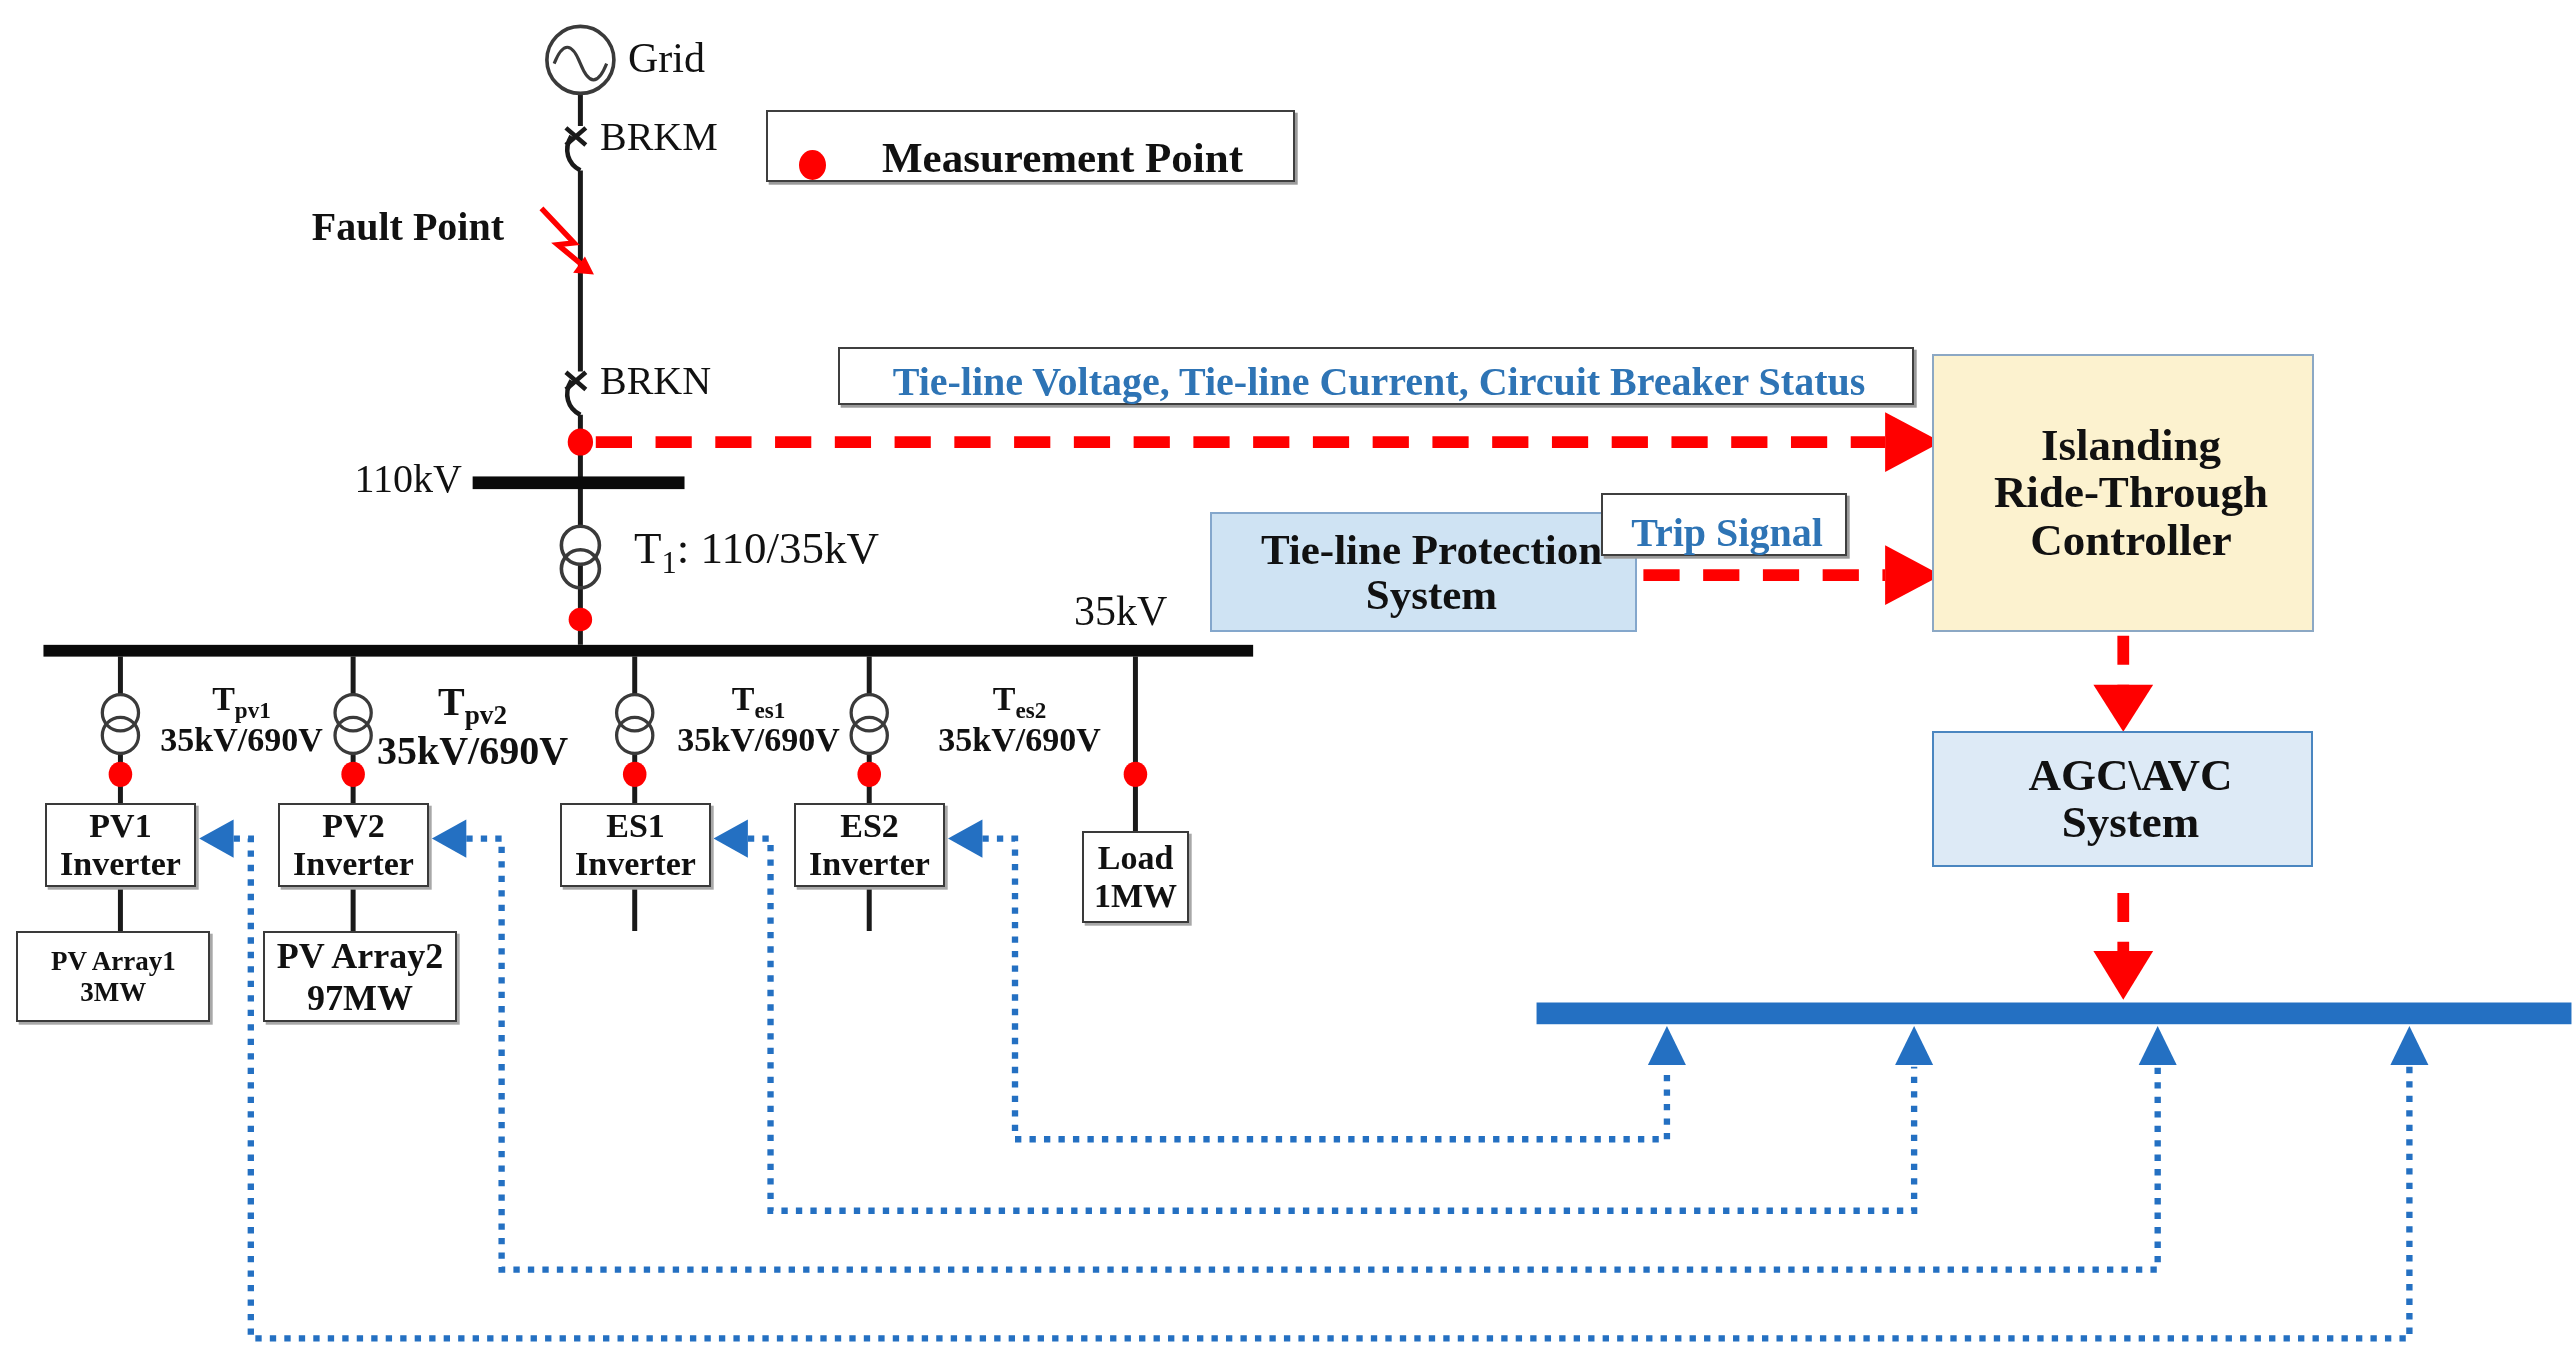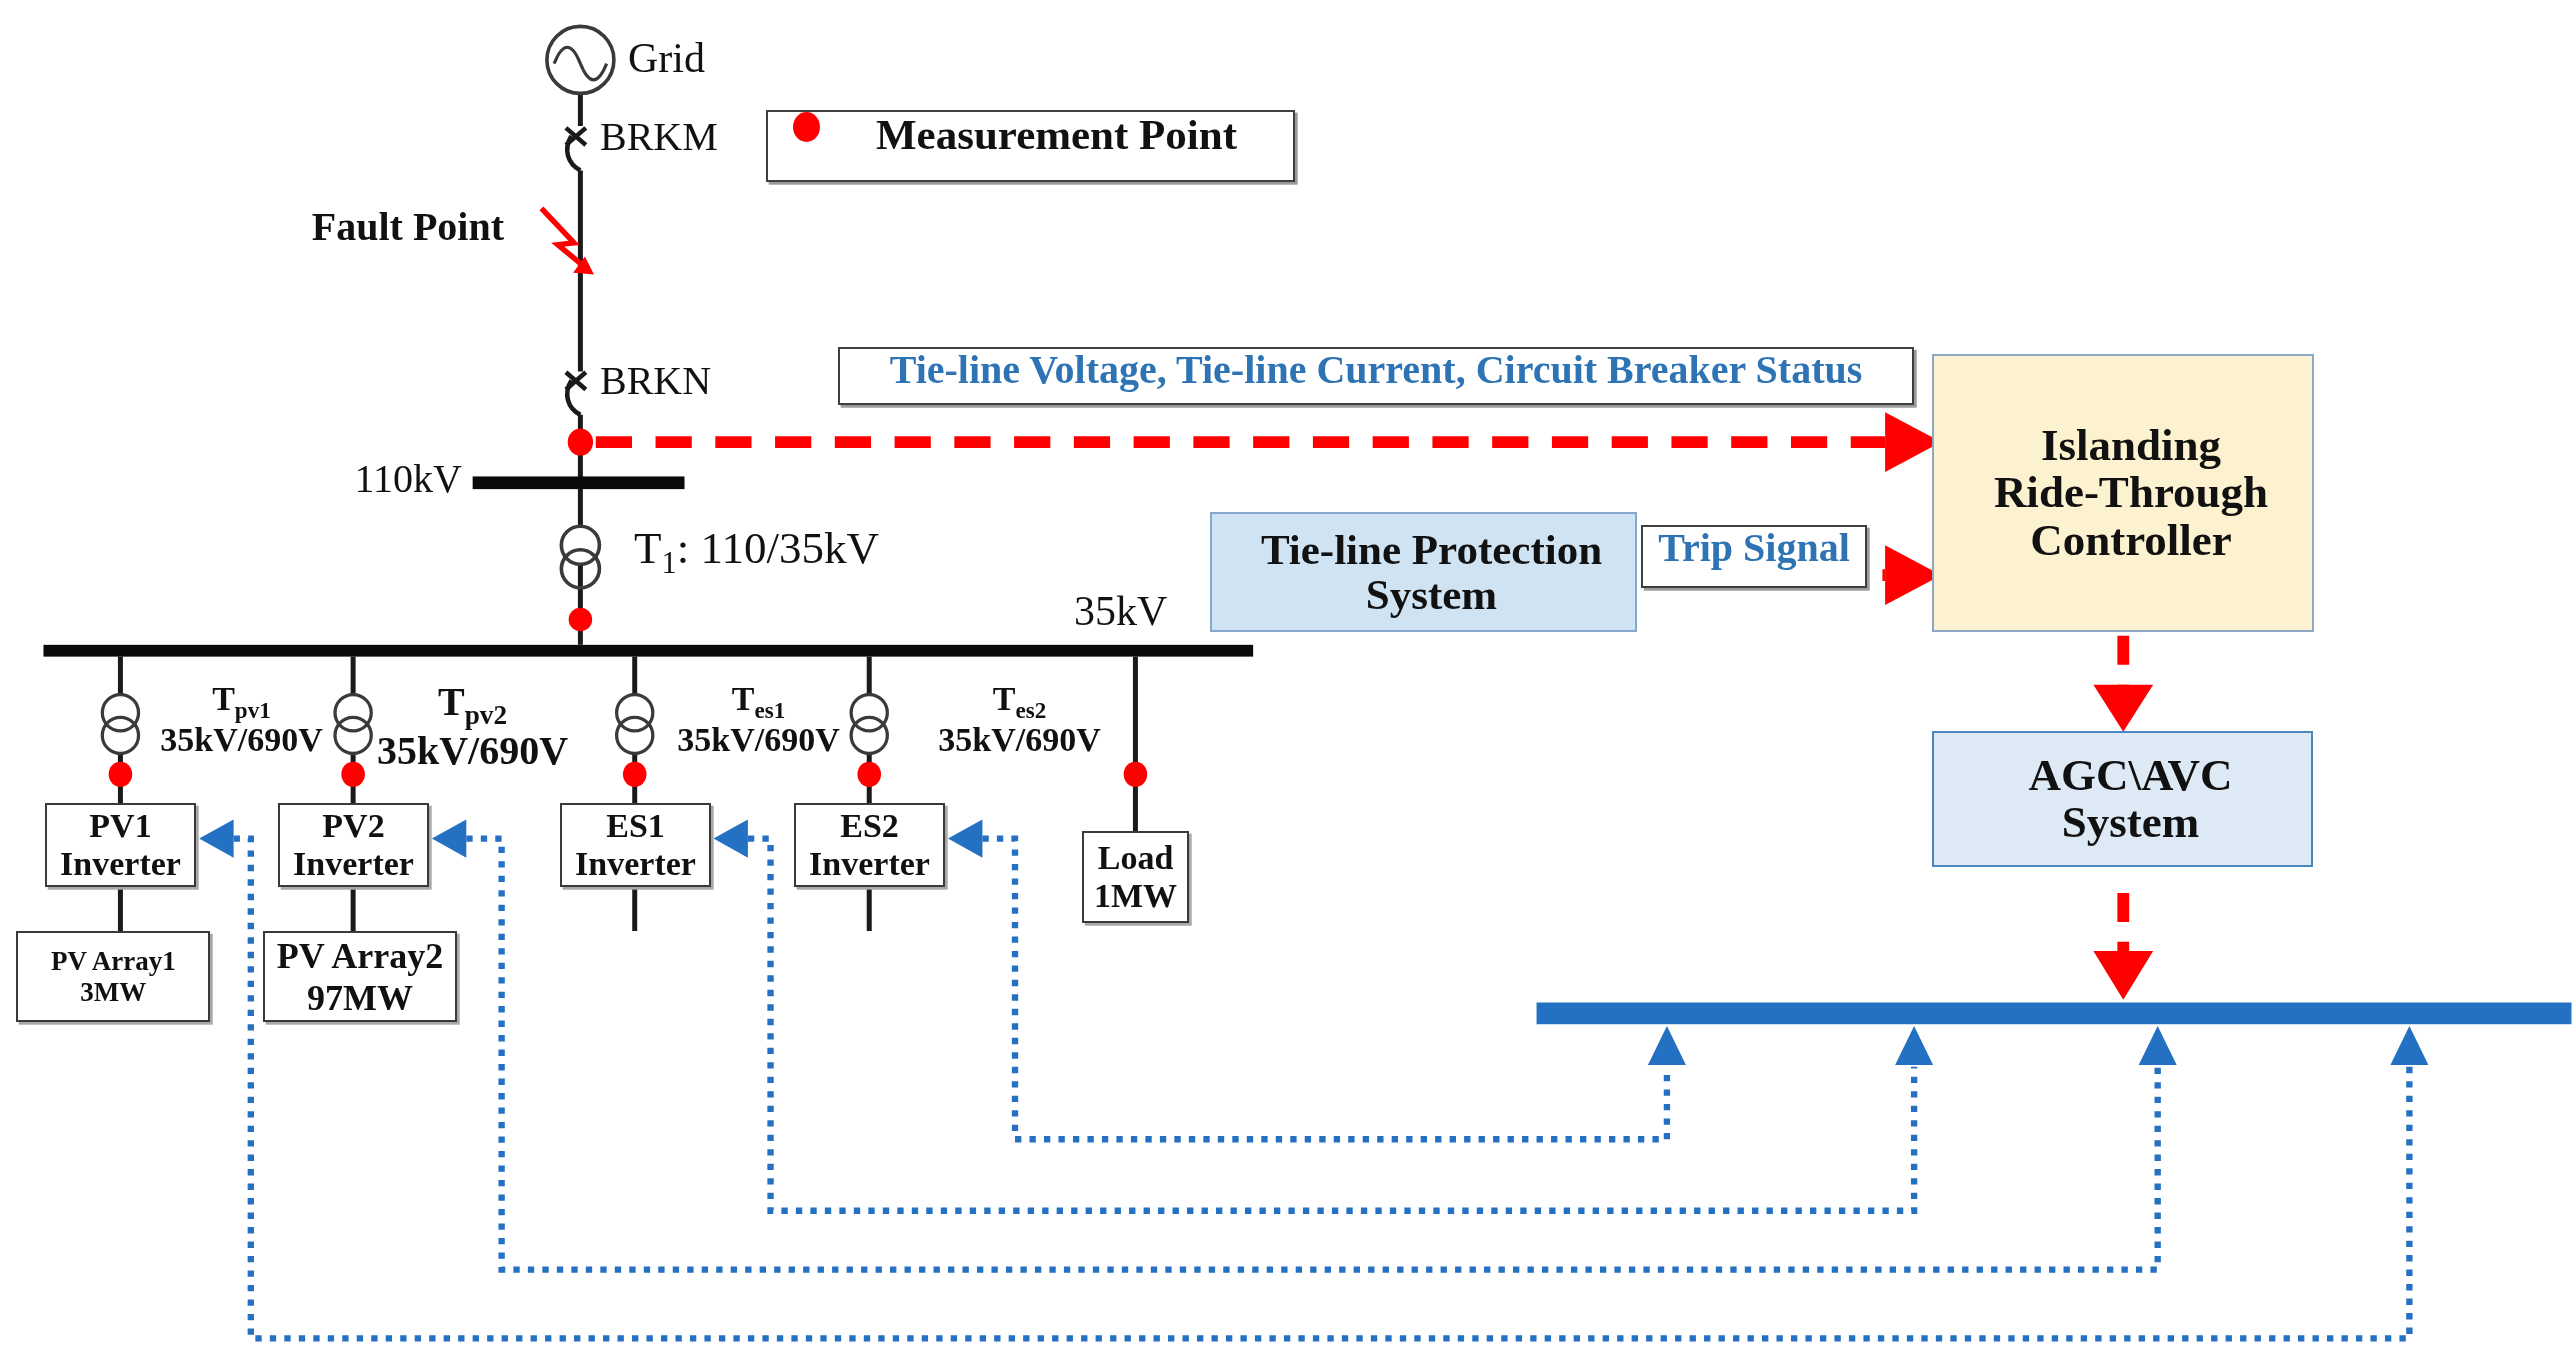--- a/index.html
+++ b/index.html
@@ -16,21 +16,21 @@
     position:relative;width:2576px;height:1373px;background:#ffffff;overflow:hidden;
     font-family:"Liberation Serif","DejaVu Serif",serif;color:var(--ink);
   }
   #wires{position:absolute;left:0;top:0;width:2576px;height:1373px;}
   .abs{position:absolute;}
   .lbl{white-space:nowrap;line-height:1.05;}
   .bold{font-weight:bold;}
   .blue-text{color:var(--blue-text);}
   .white-box{
     background:#ffffff;border:2.7px solid #3f3f3f;box-shadow:2.7px 2.7px 0 #9a9a9a;
-    display:flex;align-items:flex-start;justify-content:center;box-sizing:border-box;
+    display:flex;align-items:flex-end;justify-content:center;box-sizing:border-box;padding-left:6px;
   }
   .comp-box{
     background:#ffffff;border:2.7px solid #3a3a3a;box-shadow:2.7px 2.7px 0 #a8a8a8;
     display:flex;flex-direction:column;align-items:center;justify-content:center;
     box-sizing:border-box;text-align:center;font-weight:bold;
   }
   .fill-box{
     display:flex;flex-direction:column;align-items:center;justify-content:center;
     box-sizing:border-box;text-align:center;font-weight:bold;padding-left:16px;
   }
@@ -158,21 +158,21 @@
 
   <div class="abs white-box" style="left:838px;top:347px;width:1076px;height:58px;">
     <span class="lbl bold blue-text" style="font-size:40px;">Tie-line Voltage, Tie-line Current, Circuit Breaker Status</span>
   </div>
 
   <div class="abs fill-box" style="left:1210px;top:512px;width:427px;height:120px;background:var(--protection-fill);border:2.7px solid #84a7cc;font-size:43px;line-height:1.25;">
     <span class="lbl">Tie-line Protection</span>
     <span class="lbl">System</span>
   </div>
 
-  <div class="abs white-box" style="left:1641px;top:493px;width:226px;height:63px;margin-top:32px;">
+  <div class="abs white-box" style="left:1601px;top:493px;width:246px;height:63px;">
     <span class="lbl bold blue-text" style="font-size:40px;">Trip Signal</span>
   </div>
 
   <div class="abs fill-box" style="left:1932px;top:354px;width:382px;height:278px;background:var(--islanding-fill);border:2.7px solid #8ca8c4;font-size:45px;line-height:1.3;">
     <span class="lbl">Islanding</span>
     <span class="lbl">Ride-Through</span>
     <span class="lbl">Controller</span>
   </div>
 
   <div class="abs fill-box" style="left:1932px;top:731px;width:381px;height:136px;background:var(--agc-fill);border:2.7px solid #4a86c0;font-size:45px;line-height:1.3;">

